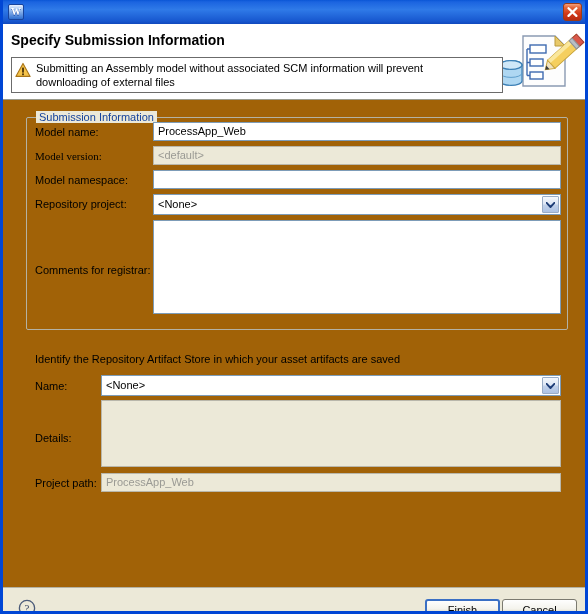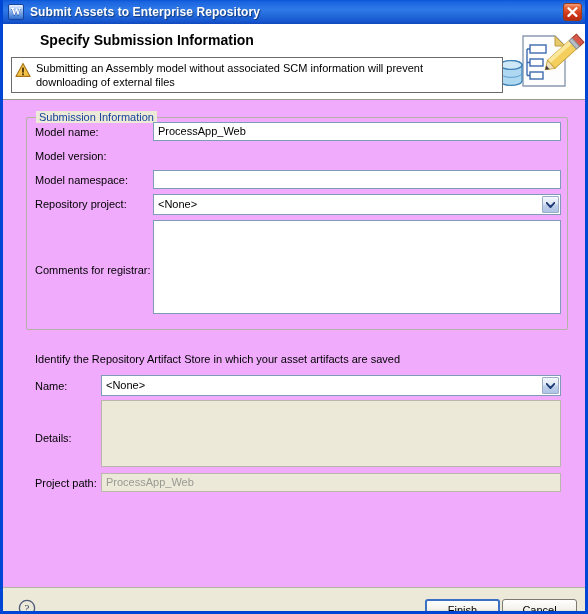--- a/index.html
+++ b/index.html
@@ -81,21 +81,20 @@
     box-sizing: border-box;
     border-bottom: 1px solid #9a9a8c;
   }
   .header-title {
     position: absolute;
     left: 8px;
     top: 8px;
     font-size: 14px;
     font-weight: bold;
     color: #000000;
-    margin-left: 29px;
   }
   .header-graphic {
     position: absolute;
     right: 0px;
     top: 0px;
     width: 88px;
     height: 75px;
   }
   .warn-box {
     position: absolute;
@@ -119,21 +118,21 @@
   .warn-text {
     margin-left: 5px;
     font-size: 11px;
     line-height: 14px;
     color: #000000;
   }
 
   
   .body {
     position: relative;
-    background: #f0abfc;
+    background: #a16207;
     height: 487px;
   }
 
   .groupbox {
     position: absolute;
     box-sizing: border-box;
     border: 1px solid #b4b2a4;
     border-radius: 2px;
   }
   .groupbox-legend {
@@ -259,21 +258,20 @@
   #btn-finish { right: 85px; }
   #btn-cancel { right: 8px; }
 </style>
 </head>
 <body>
 
 <div class="window">
 
   <div class="titlebar">
     <div class="title-icon">W</div>
-    <div class="title-text">Submit Assets to Enterprise Repository</div>
     <div class="title-close">
       <svg width="17" height="16" viewBox="0 0 17 16" aria-hidden="true">
         <path d="M4.5 4.2 L12.4 11.9 M12.4 4.2 L4.5 11.9" stroke="#ffffff" stroke-width="2.3" stroke-linecap="round" fill="none"></path>
       </svg>
     </div>
   </div>
 
   <div class="header">
     <div class="header-title">Specify Submission Information</div>
 
@@ -318,21 +316,22 @@
 
   <div class="body">
 
     <div class="groupbox" id="group-submission">
       <div class="groupbox-legend">Submission Information</div>
     </div>
 
     <div class="form-label" style="left:32px; top:26px;text-align:right;">Model name:</div>
     <div class="field" style="left:150px; top:22px; width:408px; height:19px;">ProcessApp_Web</div>
 
-    <div class="form-label" style="left:32px; top:50px;">Model version:</div>
+    <div class="form-label" style="left:32px; top:50px;font-family:Liberation Serif, serif;">Model version:</div>
+    <div class="field disabled" style="left:150px; top:46px; width:408px; height:19px;">&lt;default&gt;</div>
 
     <div class="form-label" style="left:32px; top:74px;">Model namespace:</div>
     <div class="field" style="left:150px; top:70px; width:408px; height:19px;"></div>
 
     <div class="form-label" style="left:32px; top:98px;">Repository project:</div>
     <div class="combo" style="left:150px; top:94px; width:408px; height:21px;">
       <div class="combo-value">&lt;None&gt;</div>
       <div class="combo-arrow">
         <svg width="9" height="6" viewBox="0 0 9 6" aria-hidden="true">
           <path d="M0.6 0.8 L4.5 5 L8.4 0.8" fill="none" stroke="#1d3c76" stroke-width="1.9" stroke-linecap="round" stroke-linejoin="round"></path>

